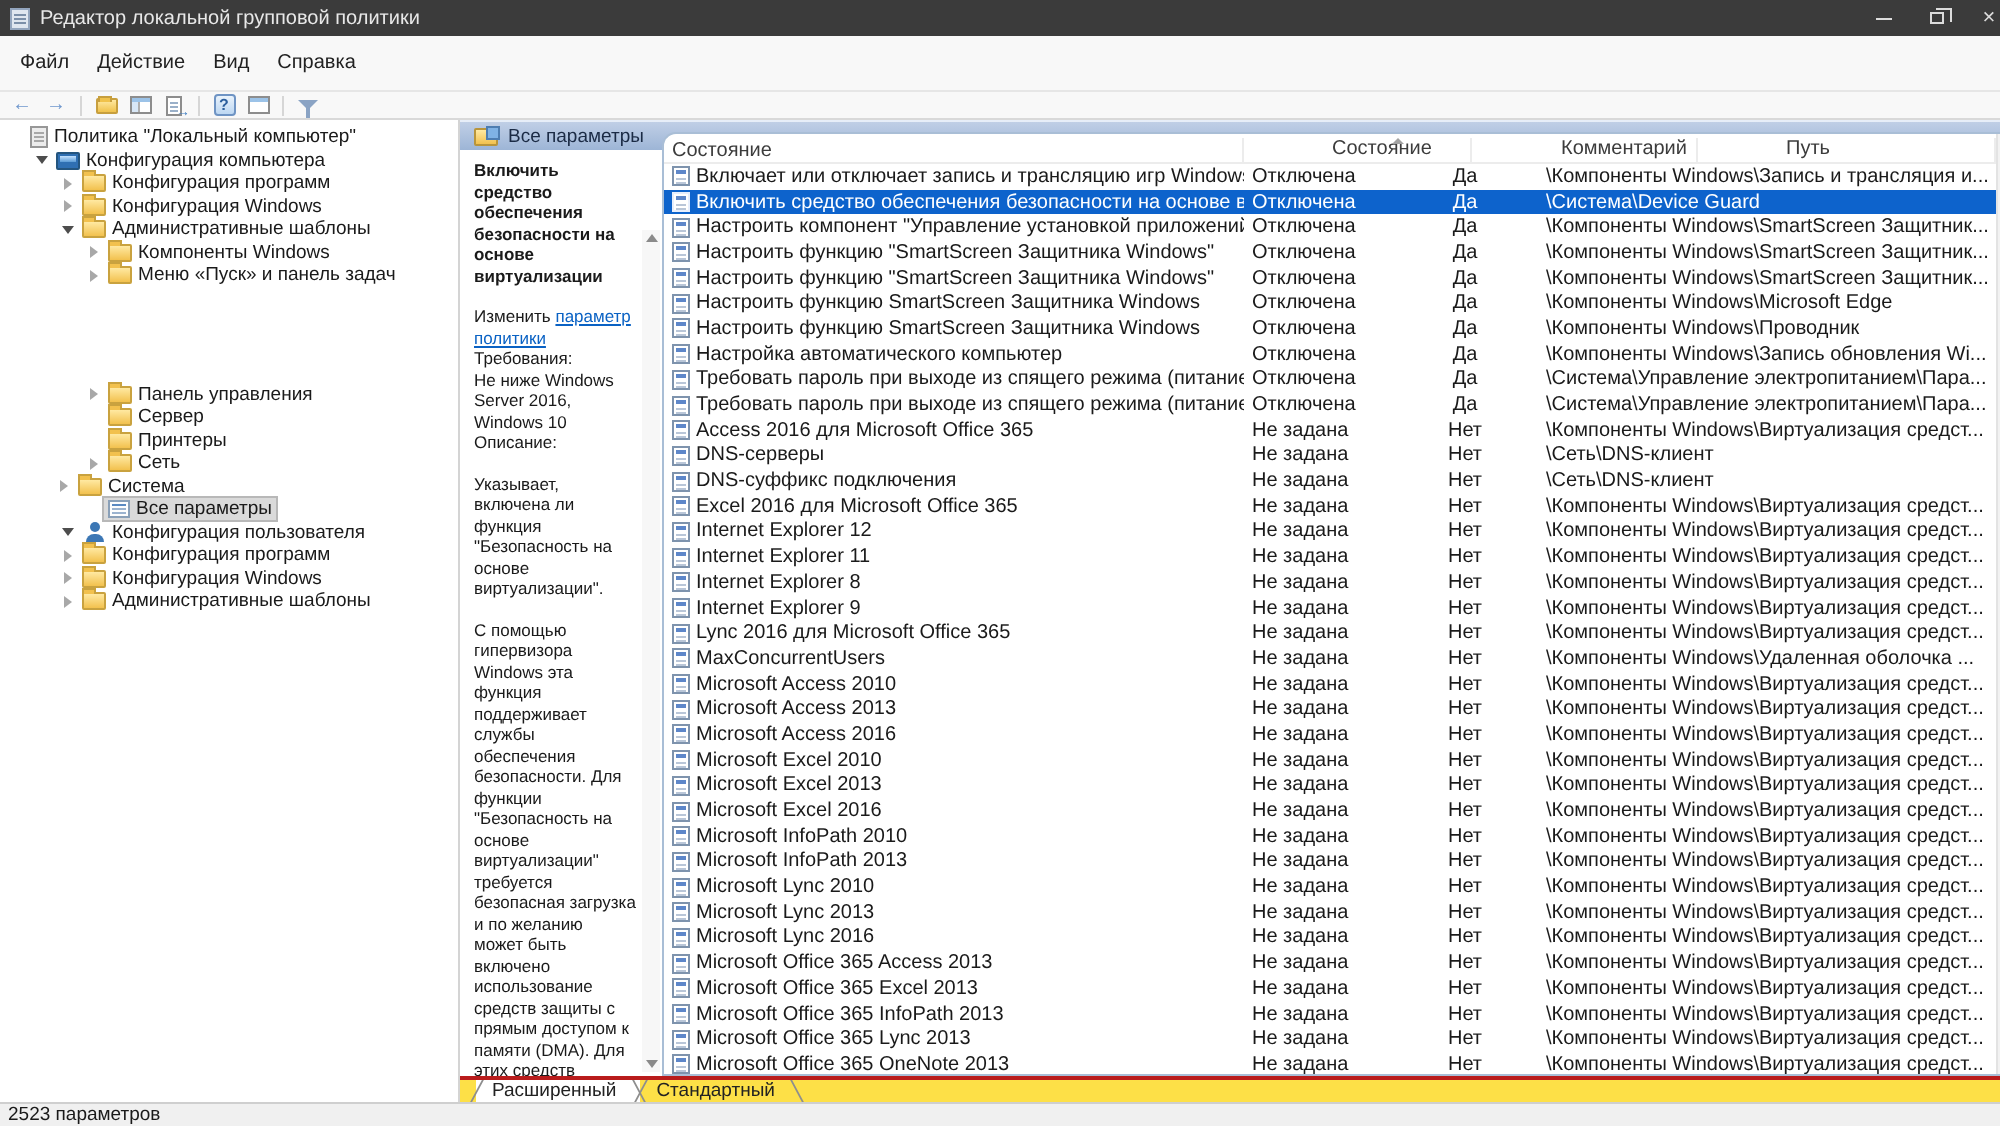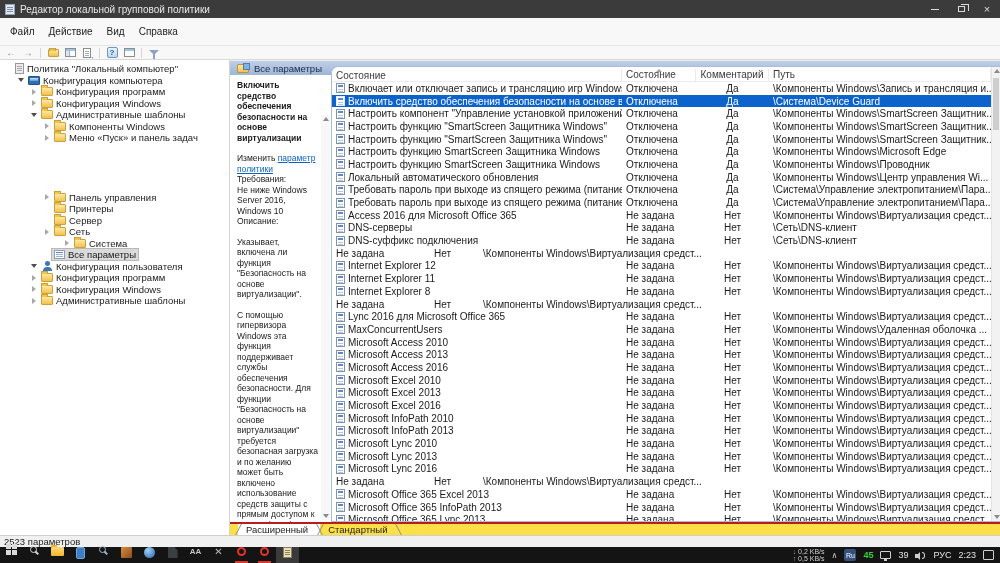--- a/index.html
+++ b/index.html
@@ -1,18 +1,18 @@
 <!DOCTYPE html>
 <html><head>
 <meta charset="utf-8">
 <style>
   * { margin:0; padding:0; box-sizing:border-box; }
   html,body { width:1000px; height:563px; overflow:hidden; background:#000; }
   body { font-family:"Liberation Sans","DejaVu Sans",sans-serif; color:#1a1a1a; }
-  .screen { width:1000px; height:563px; display:flex; flex-direction:column; }
+  .screen { width:1000px; height:563px; display:flex; }
 
   
   .window { flex:1; display:flex; flex-direction:column; min-height:0; background:#fff; }
   .titlebar { height:18px; background:#3b3b3b; display:flex; align-items:center; padding-left:5px; flex:none; }
   .title-icon { width:10px; height:11px; background:#dfe6ef; border:1px solid #93a5bd; position:relative; flex:none; }
   .title-icon::before { content:''; position:absolute; top:2px; left:1px; right:1px; height:1px; background:#7b8fa8; box-shadow:0 2px 0 #7b8fa8,0 4px 0 #7b8fa8; }
   .title-text { color:#e8e8e8; font-size:10px; margin-left:5px; white-space:nowrap; }
   .win-controls { margin-left:auto; display:flex; height:100%; }
   .wbtn { width:26px; height:100%; display:flex; align-items:center; justify-content:center; color:#dcdcdc; }
   .wbtn .min { width:8px; height:1px; background:#dcdcdc; }
@@ -73,21 +73,21 @@
   .d-link a { color:#0a62c4; text-decoration:underline; cursor:pointer; }
   .d-sec { }
   .detail p { margin-top:10px; }
   .d-scroll { position:absolute; top:40px; bottom:2px; right:1px; width:9px; background:#f7f7f7; }
   .sarrow { position:absolute; left:2px; width:0; height:0; }
   .sarrow.up { top:2px; border-left:3px solid transparent; border-right:3px solid transparent; border-bottom:4px solid #8a8a8a; }
   .sarrow.down { bottom:2px; border-left:3px solid transparent; border-right:3px solid transparent; border-top:4px solid #8a8a8a; }
 
   .list-box { flex:1; min-width:0; margin-top:-9px; position:relative; z-index:1; background:#fff; border:1px solid #a9bed6; border-right:none; border-radius:7px 0 0 0; display:flex; }
   .list-main { flex:1; min-width:0; display:flex; flex-direction:column; }
-  .lheader { height:13px; flex:none; display:flex; font-size:10px; color:#3c3c3c; border-bottom:1px solid #ececec; margin-top:2px; }
+  .lheader { height:13px; flex:none; display:flex; font-size:10px; color:#3c3c3c; border-bottom:1px solid #ececec; margin-top:2px;gap:40px; }
   .hc { padding:0 4px; border-right:1px solid #ececec; white-space:nowrap; overflow:hidden; position:relative; }
   .hc .sort-caret { position:absolute; top:0; left:50%; margin-left:-3px; width:0; height:0; border-left:3px solid transparent; border-right:3px solid transparent; border-bottom:3px solid #a2a2a2; }
   .lrows { flex:1; overflow:hidden; }
   .lrow { height:12.69px; display:flex; align-items:center; font-size:10px; }
   .c { padding:0 4px; white-space:nowrap; overflow:hidden; }
   .col-name { width:290px; flex:none; display:flex; align-items:center; gap:3px; }
   .col-state { width:74px; flex:none; }
   .col-comment { width:73px; flex:none; text-align:center; }
   .col-path { flex:1; min-width:0; }
   .seticon { width:9px; height:10px; flex:none; background:#fff; border:1px solid #7e93ad; position:relative; }
@@ -272,41 +272,41 @@
             <span class="hl">
               <span class="ticon ic-folder"></span>
               <span class="tlabel">Панель управления</span>
             </span>
           </div>
 
           <div class="titem" style="padding-left: 42px;">
             <span class="arrow none"></span>
             <span class="hl">
               <span class="ticon ic-folder"></span>
-              <span class="tlabel">Принтеры</span>
+              <span class="tlabel">Сервер</span>
             </span>
           </div>
 
           <div class="titem" style="padding-left: 42px;">
             <span class="arrow none"></span>
             <span class="hl">
               <span class="ticon ic-folder"></span>
-              <span class="tlabel">Сервер</span>
+              <span class="tlabel">Принтеры</span>
             </span>
           </div>
 
           <div class="titem" style="padding-left: 42px;">
             <span class="arrow collapsed"></span>
             <span class="hl">
               <span class="ticon ic-folder"></span>
               <span class="tlabel">Сеть</span>
             </span>
           </div>
 
-          <div class="titem" style="padding-left: 62px;">
+          <div class="titem" style="padding-left: 27px;">
             <span class="arrow collapsed"></span>
             <span class="hl">
               <span class="ticon ic-folder"></span>
               <span class="tlabel">Система</span>
             </span>
           </div>
 
           <div class="titem selected" style="padding-left: 42px;">
             <span class="arrow none"></span>
             <span class="hl">
@@ -450,25 +450,25 @@
                       <span>Настроить функцию SmartScreen Защитника Windows</span>
                     </span>
                     <span class="c col-state">Отключена</span>
                     <span class="c col-comment">Да</span>
                     <span class="c col-path">\Компоненты Windows\Проводник</span>
                   </div>
 
                   <div class="lrow">
                     <span class="c col-name">
                       <span class="seticon"></span>
-                      <span>Локальный автоматического обновления</span>
-                    </span>
-                    <span class="c col-state">Отключена</span>
-                    <span class="c col-comment">Да</span>
-                    <span class="c col-path">\Компоненты Windows\Центр управления Wi...</span>
+                      <span>Настройка автоматического компьютер</span>
+                    </span>
+                    <span class="c col-state">Отключена</span>
+                    <span class="c col-comment">Да</span>
+                    <span class="c col-path">\Компоненты Windows\Запись обновления Wi...</span>
                   </div>
 
                   <div class="lrow">
                     <span class="c col-name">
                       <span class="seticon"></span>
                       <span>Требовать пароль при выходе из спящего режима (питание от батареи)</span>
                     </span>
                     <span class="c col-state">Отключена</span>
                     <span class="c col-comment">Да</span>
                     <span class="c col-path">\Система\Управление электропитанием\Пара...</span>
@@ -508,20 +508,24 @@
                     <span class="c col-name">
                       <span class="seticon"></span>
                       <span>DNS-суффикс подключения</span>
                     </span>
                     <span class="c col-state">Не задана</span>
                     <span class="c col-comment">Нет</span>
                     <span class="c col-path">\Сеть\DNS-клиент</span>
                   </div>
 
                   <div class="lrow">
+                    <span class="c col-name">
+                      <span class="seticon"></span>
+                      <span>Excel 2016 для Microsoft Office 365</span>
+                    </span>
                     <span class="c col-state">Не задана</span>
                     <span class="c col-comment">Нет</span>
                     <span class="c col-path">\Компоненты Windows\Виртуализация средст...</span>
                   </div>
 
                   <div class="lrow">
                     <span class="c col-name">
                       <span class="seticon"></span>
                       <span>Internet Explorer 12</span>
                     </span>
@@ -544,20 +548,24 @@
                     <span class="c col-name">
                       <span class="seticon"></span>
                       <span>Internet Explorer 8</span>
                     </span>
                     <span class="c col-state">Не задана</span>
                     <span class="c col-comment">Нет</span>
                     <span class="c col-path">\Компоненты Windows\Виртуализация средст...</span>
                   </div>
 
                   <div class="lrow">
+                    <span class="c col-name">
+                      <span class="seticon"></span>
+                      <span>Internet Explorer 9</span>
+                    </span>
                     <span class="c col-state">Не задана</span>
                     <span class="c col-comment">Нет</span>
                     <span class="c col-path">\Компоненты Windows\Виртуализация средст...</span>
                   </div>
 
                   <div class="lrow">
                     <span class="c col-name">
                       <span class="seticon"></span>
                       <span>Lync 2016 для Microsoft Office 365</span>
                     </span>
@@ -680,20 +688,24 @@
                     <span class="c col-name">
                       <span class="seticon"></span>
                       <span>Microsoft Lync 2016</span>
                     </span>
                     <span class="c col-state">Не задана</span>
                     <span class="c col-comment">Нет</span>
                     <span class="c col-path">\Компоненты Windows\Виртуализация средст...</span>
                   </div>
 
                   <div class="lrow">
+                    <span class="c col-name">
+                      <span class="seticon"></span>
+                      <span>Microsoft Office 365 Access 2013</span>
+                    </span>
                     <span class="c col-state">Не задана</span>
                     <span class="c col-comment">Нет</span>
                     <span class="c col-path">\Компоненты Windows\Виртуализация средст...</span>
                   </div>
 
                   <div class="lrow">
                     <span class="c col-name">
                       <span class="seticon"></span>
                       <span>Microsoft Office 365 Excel 2013</span>
                     </span>

